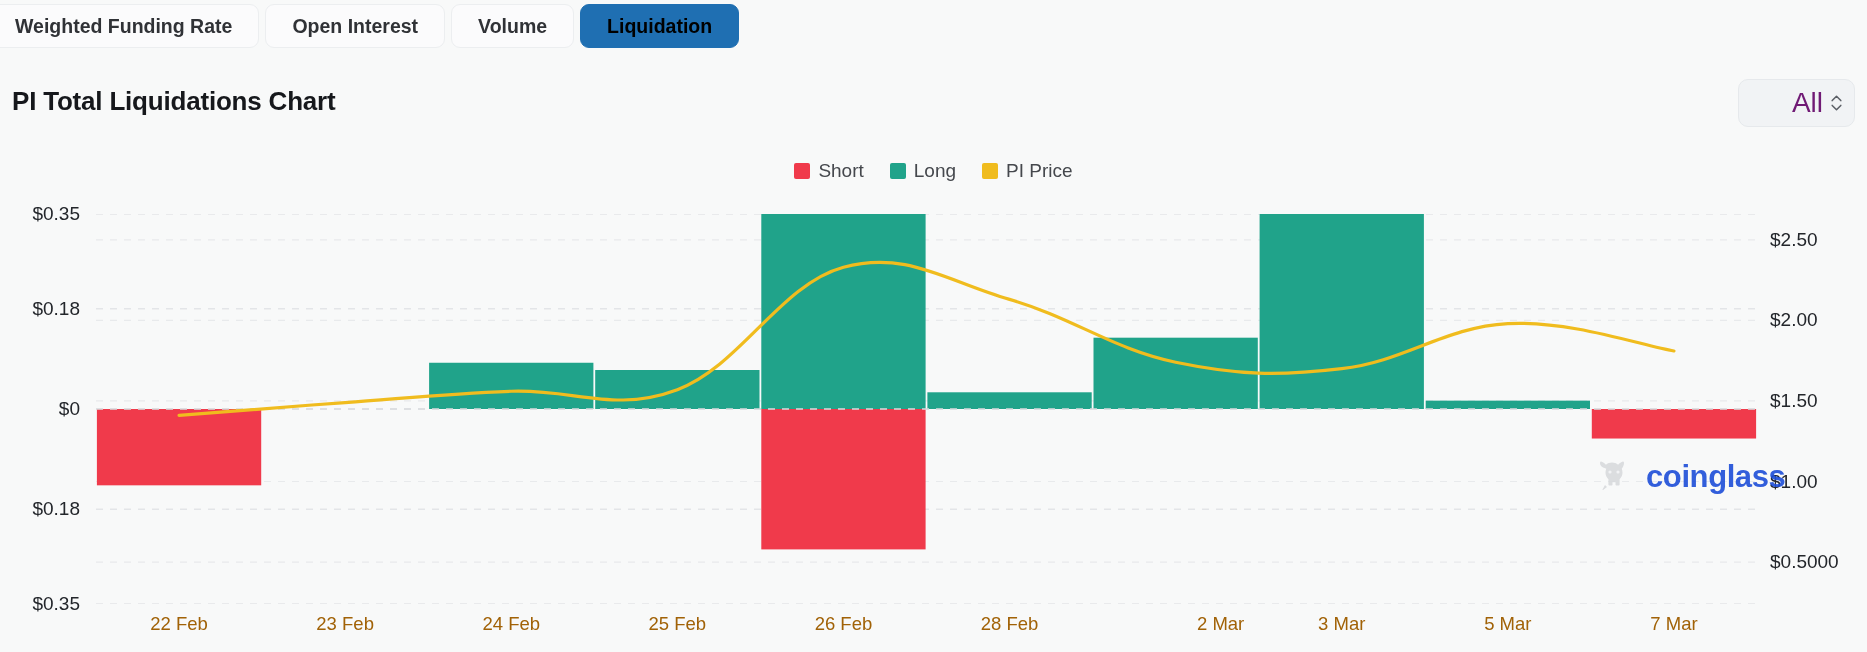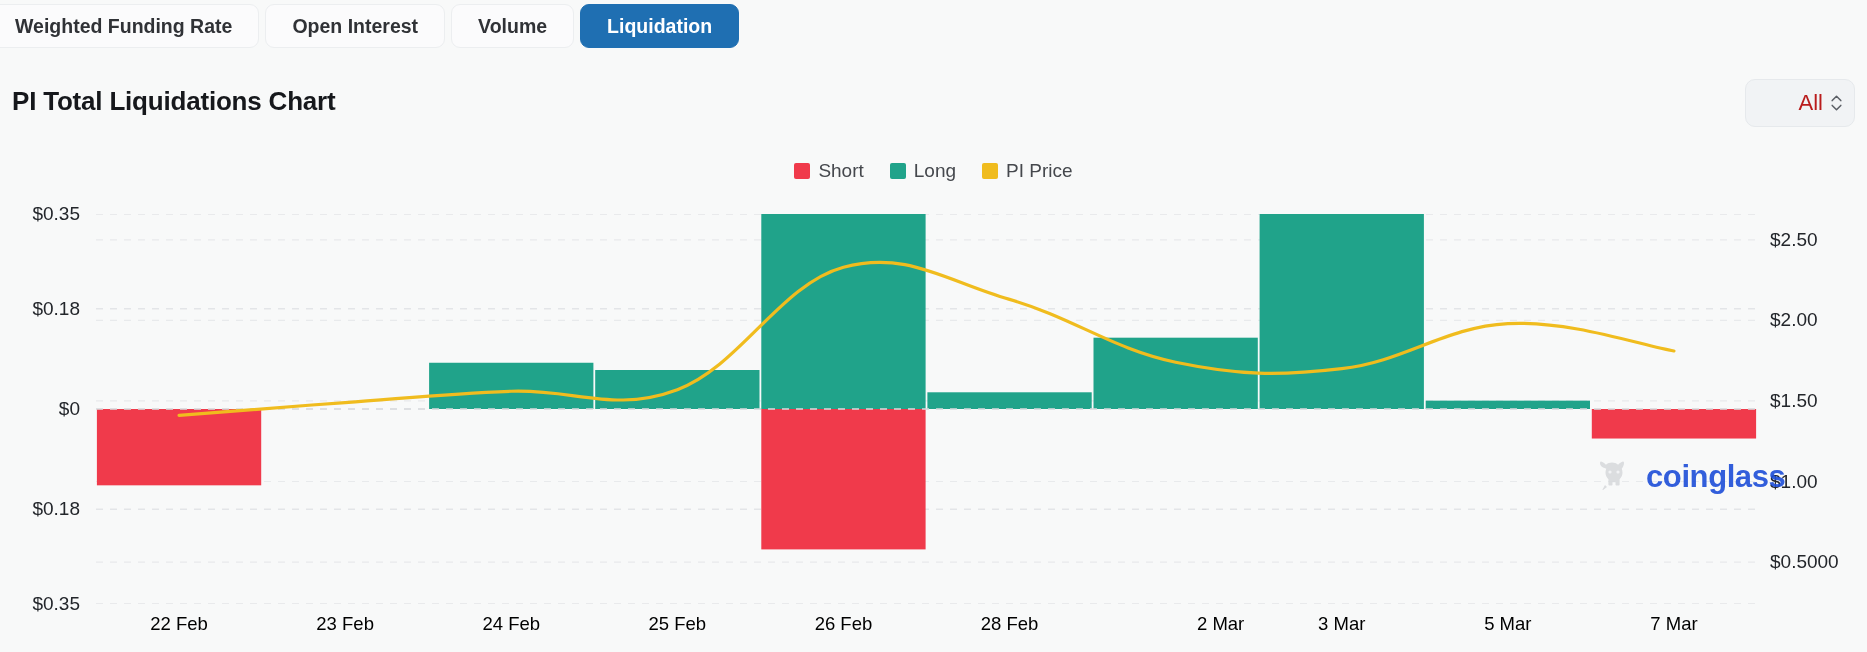--- a/index.html
+++ b/index.html
@@ -38,21 +38,21 @@
     color: #303236;
     background: #fbfbfc;
     border: 1px solid #eceef0;
     white-space: nowrap;
     cursor: pointer;
     margin-right: 6px;
   }
   .tab.active {
     background: #1f6fb2;
     border-color: #1f6fb2;
-    color: #ffffff;
+    color: #000000;
   }
 
   
   .title {
     position: absolute;
     left: 12px;
     top: 86px;
     font-size: 26px;
     font-weight: 700;
     color: #16181c;
@@ -67,22 +67,22 @@
     padding: 0 12px 0 16px;
     display: flex;
     align-items: center;
     gap: 8px;
     background: #f1f3f5;
     border: 1px solid #e6e9ec;
     border-radius: 10px;
     cursor: pointer;
   }
   .range-select .val {
-    font-size: 22px;
-    color: #b91c1c;
+    font-size: 28px;
+    color: #701a75;
     margin-left: 37px;
   }
   .range-select .chev {
     display: flex;
     flex-direction: column;
     align-items: center;
     gap: 3px;
     color: #5b5f66;
   }
 
@@ -132,21 +132,21 @@
   }
   .ylabel-left { text-align: right; right: 0; }
   .ylabel-right { text-align: left; left: 0; }
   .axis-left { position: absolute; left: 0; top: 0; width: 80px; height: 652px; }
   .axis-right { position: absolute; left: 1770px; top: 0; width: 97px; height: 652px; }
 
   .xlabels { position: absolute; left: 0; top: 613px; width: 1867px; height: 30px; }
   .xlabel {
     position: absolute;
     font-size: 18.5px;
-    color: #000000;
+    color: #a16207;
     transform: translateX(-50%);
     white-space: nowrap;
   }
 
   
   .watermark {
     position: absolute;
     left: 1594px;
     top: 455px;
     display: flex;

